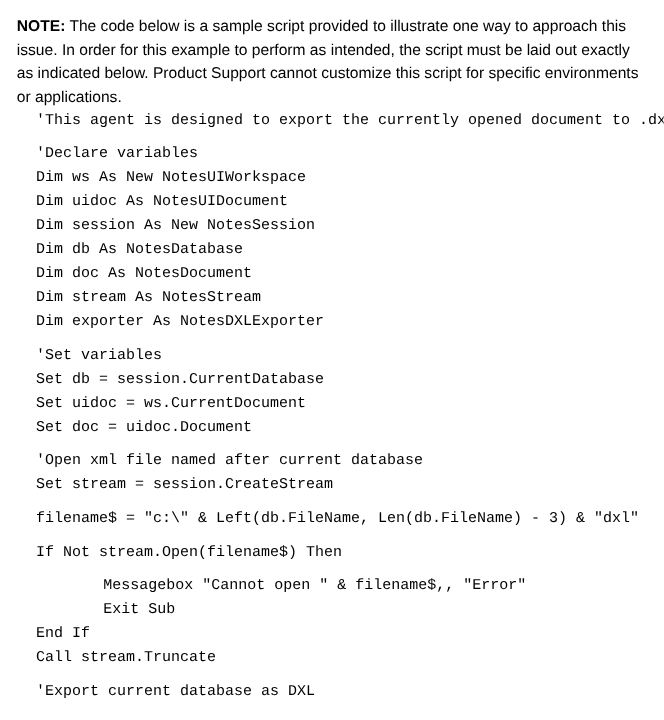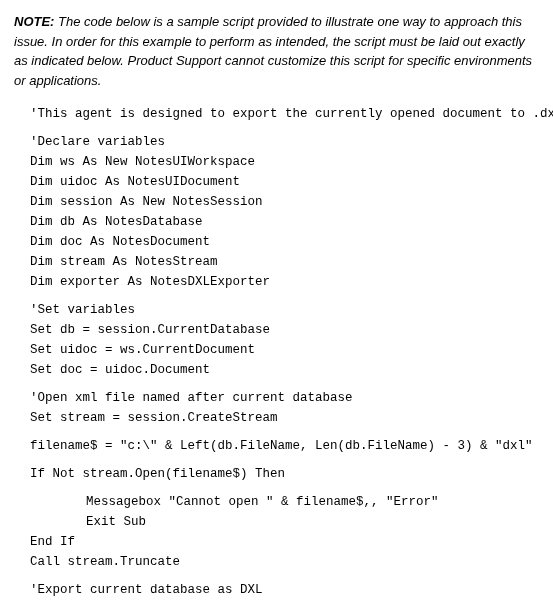--- a/index.html
+++ b/index.html
@@ -10,23 +10,21 @@
     body {
       width: 553px;
       min-height: 600px;
       background: #ffffff;
       font-family: Arial, sans-serif;
       font-size: 13px;
       color: #000000;
       padding: 12px 14px;
     }
     .note-section {
-      margin-bottom: 14px;
       line-height: 1.5;
-      font-style: italic;
     }
     .note-label {
       font-weight: bold;
     }
     .code-block {
       font-family: "Courier New", Courier, monospace;
       font-size: 12.5px;
       line-height: 1.6;
       white-space: pre;
     }

